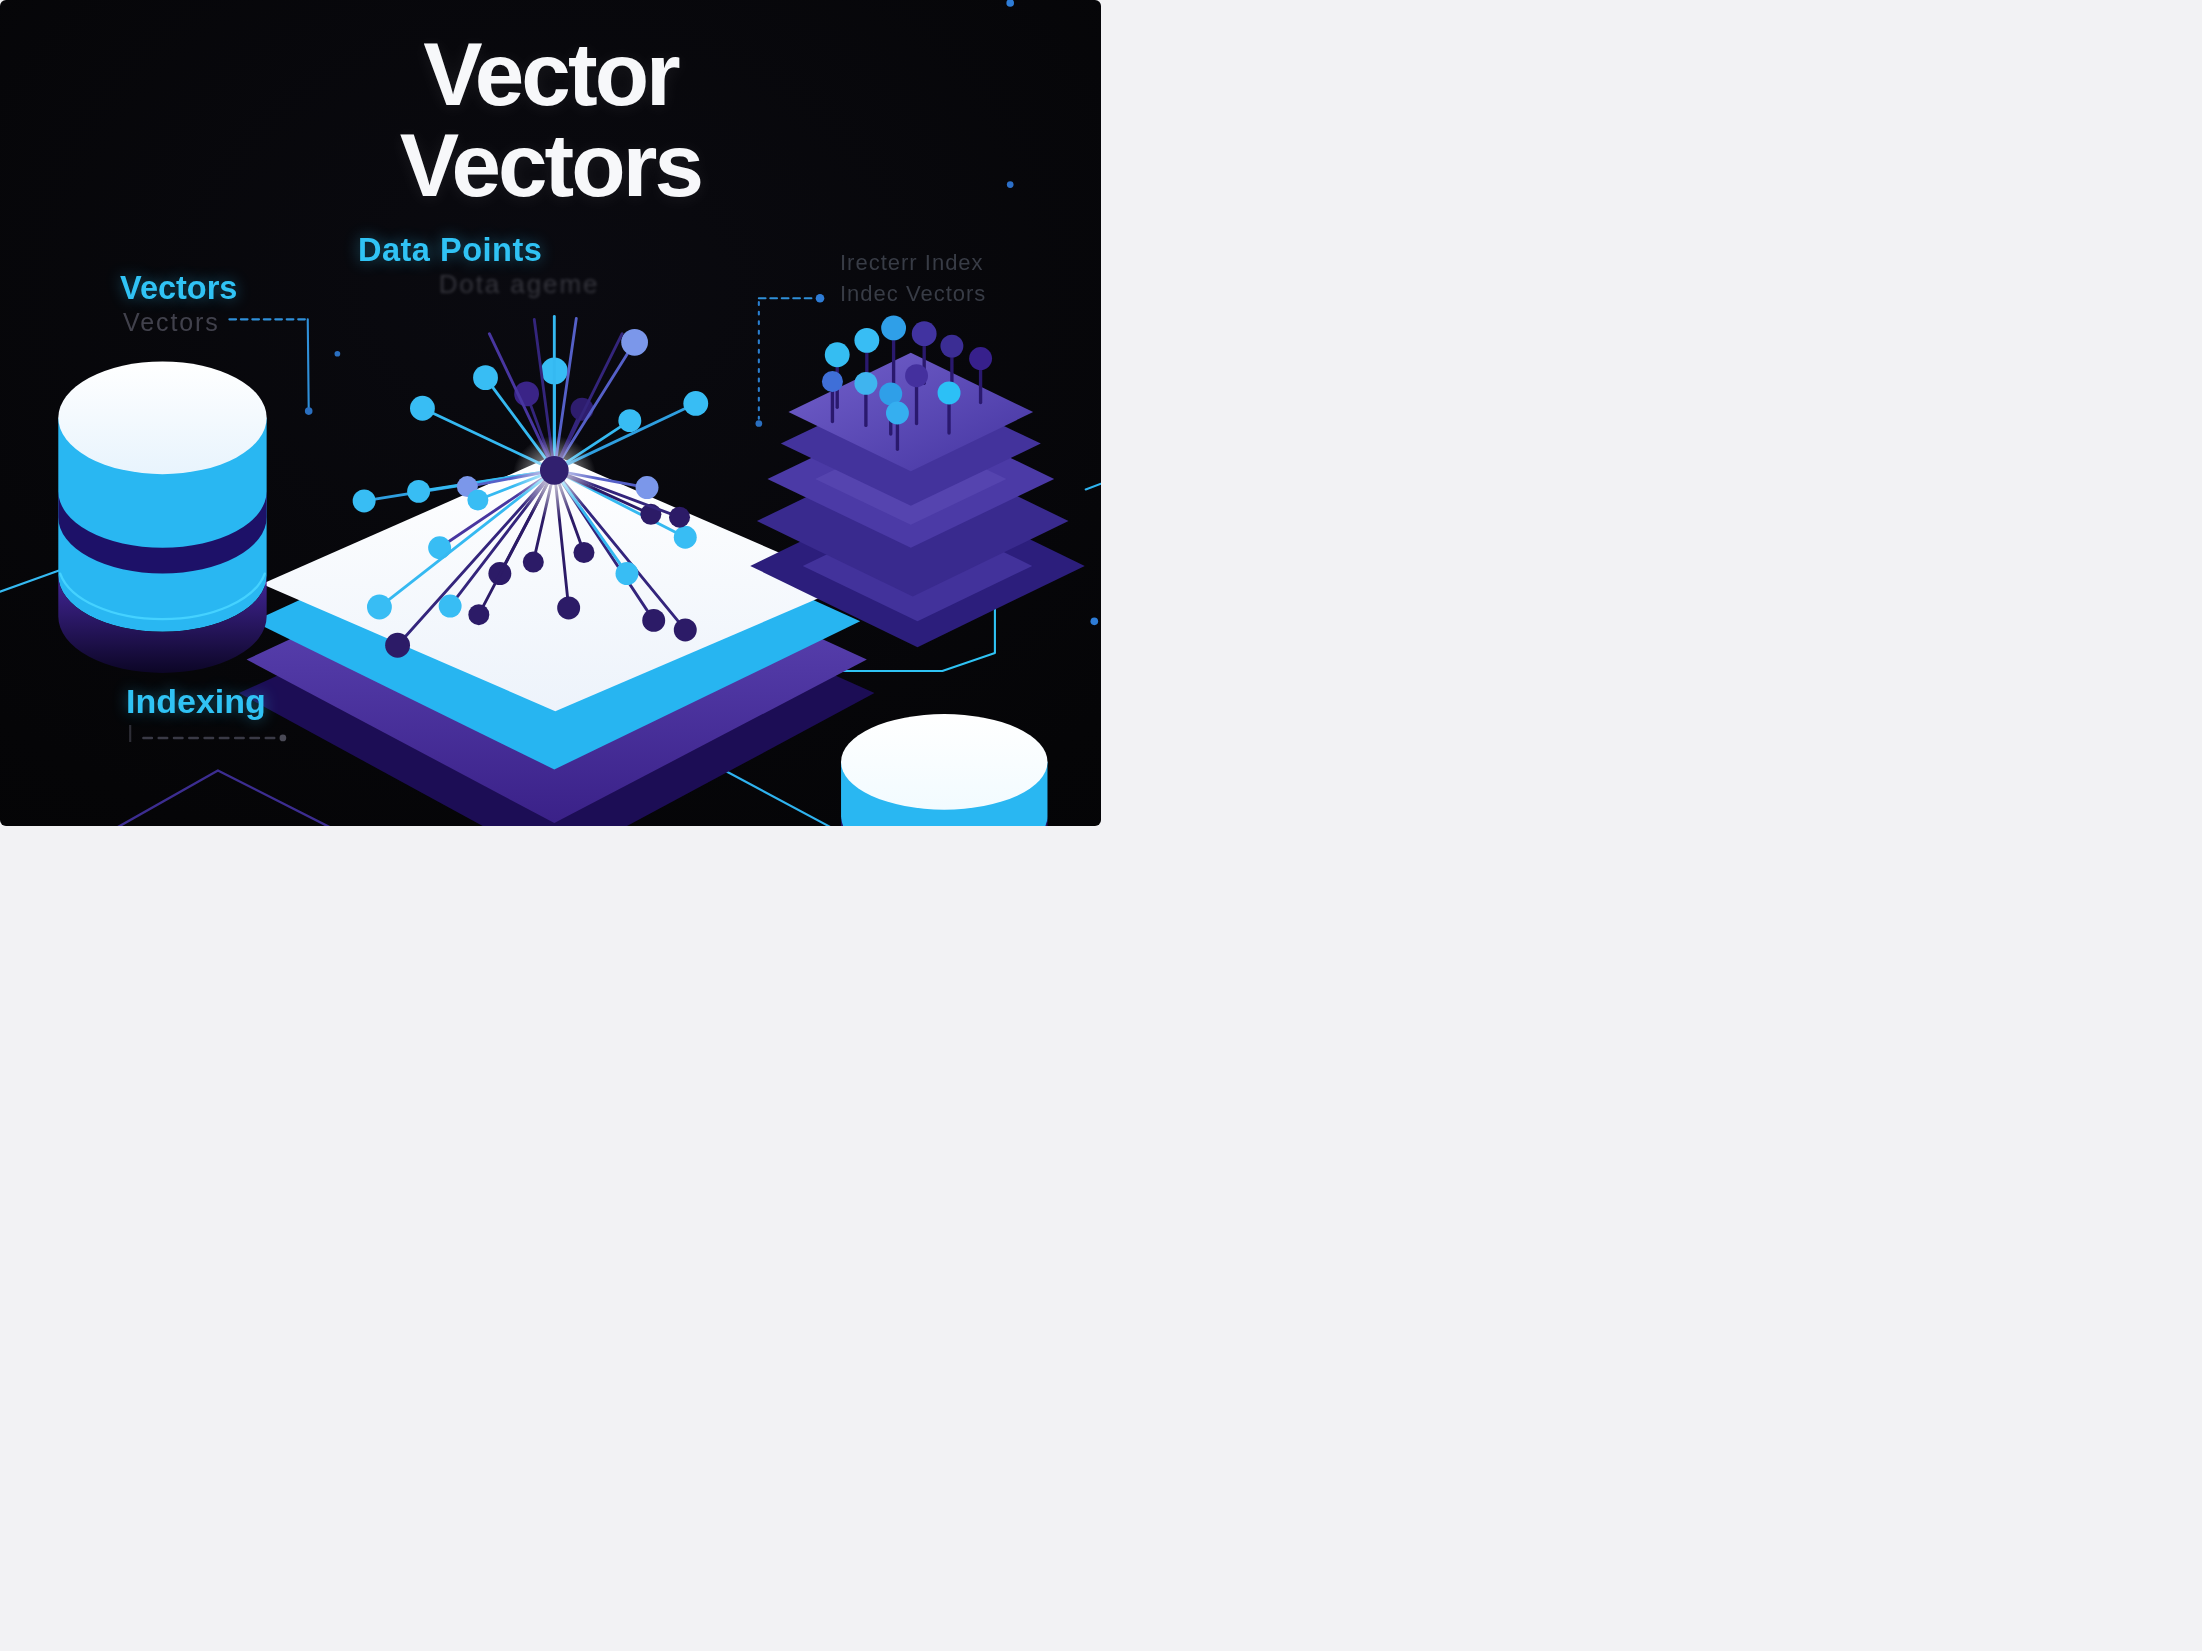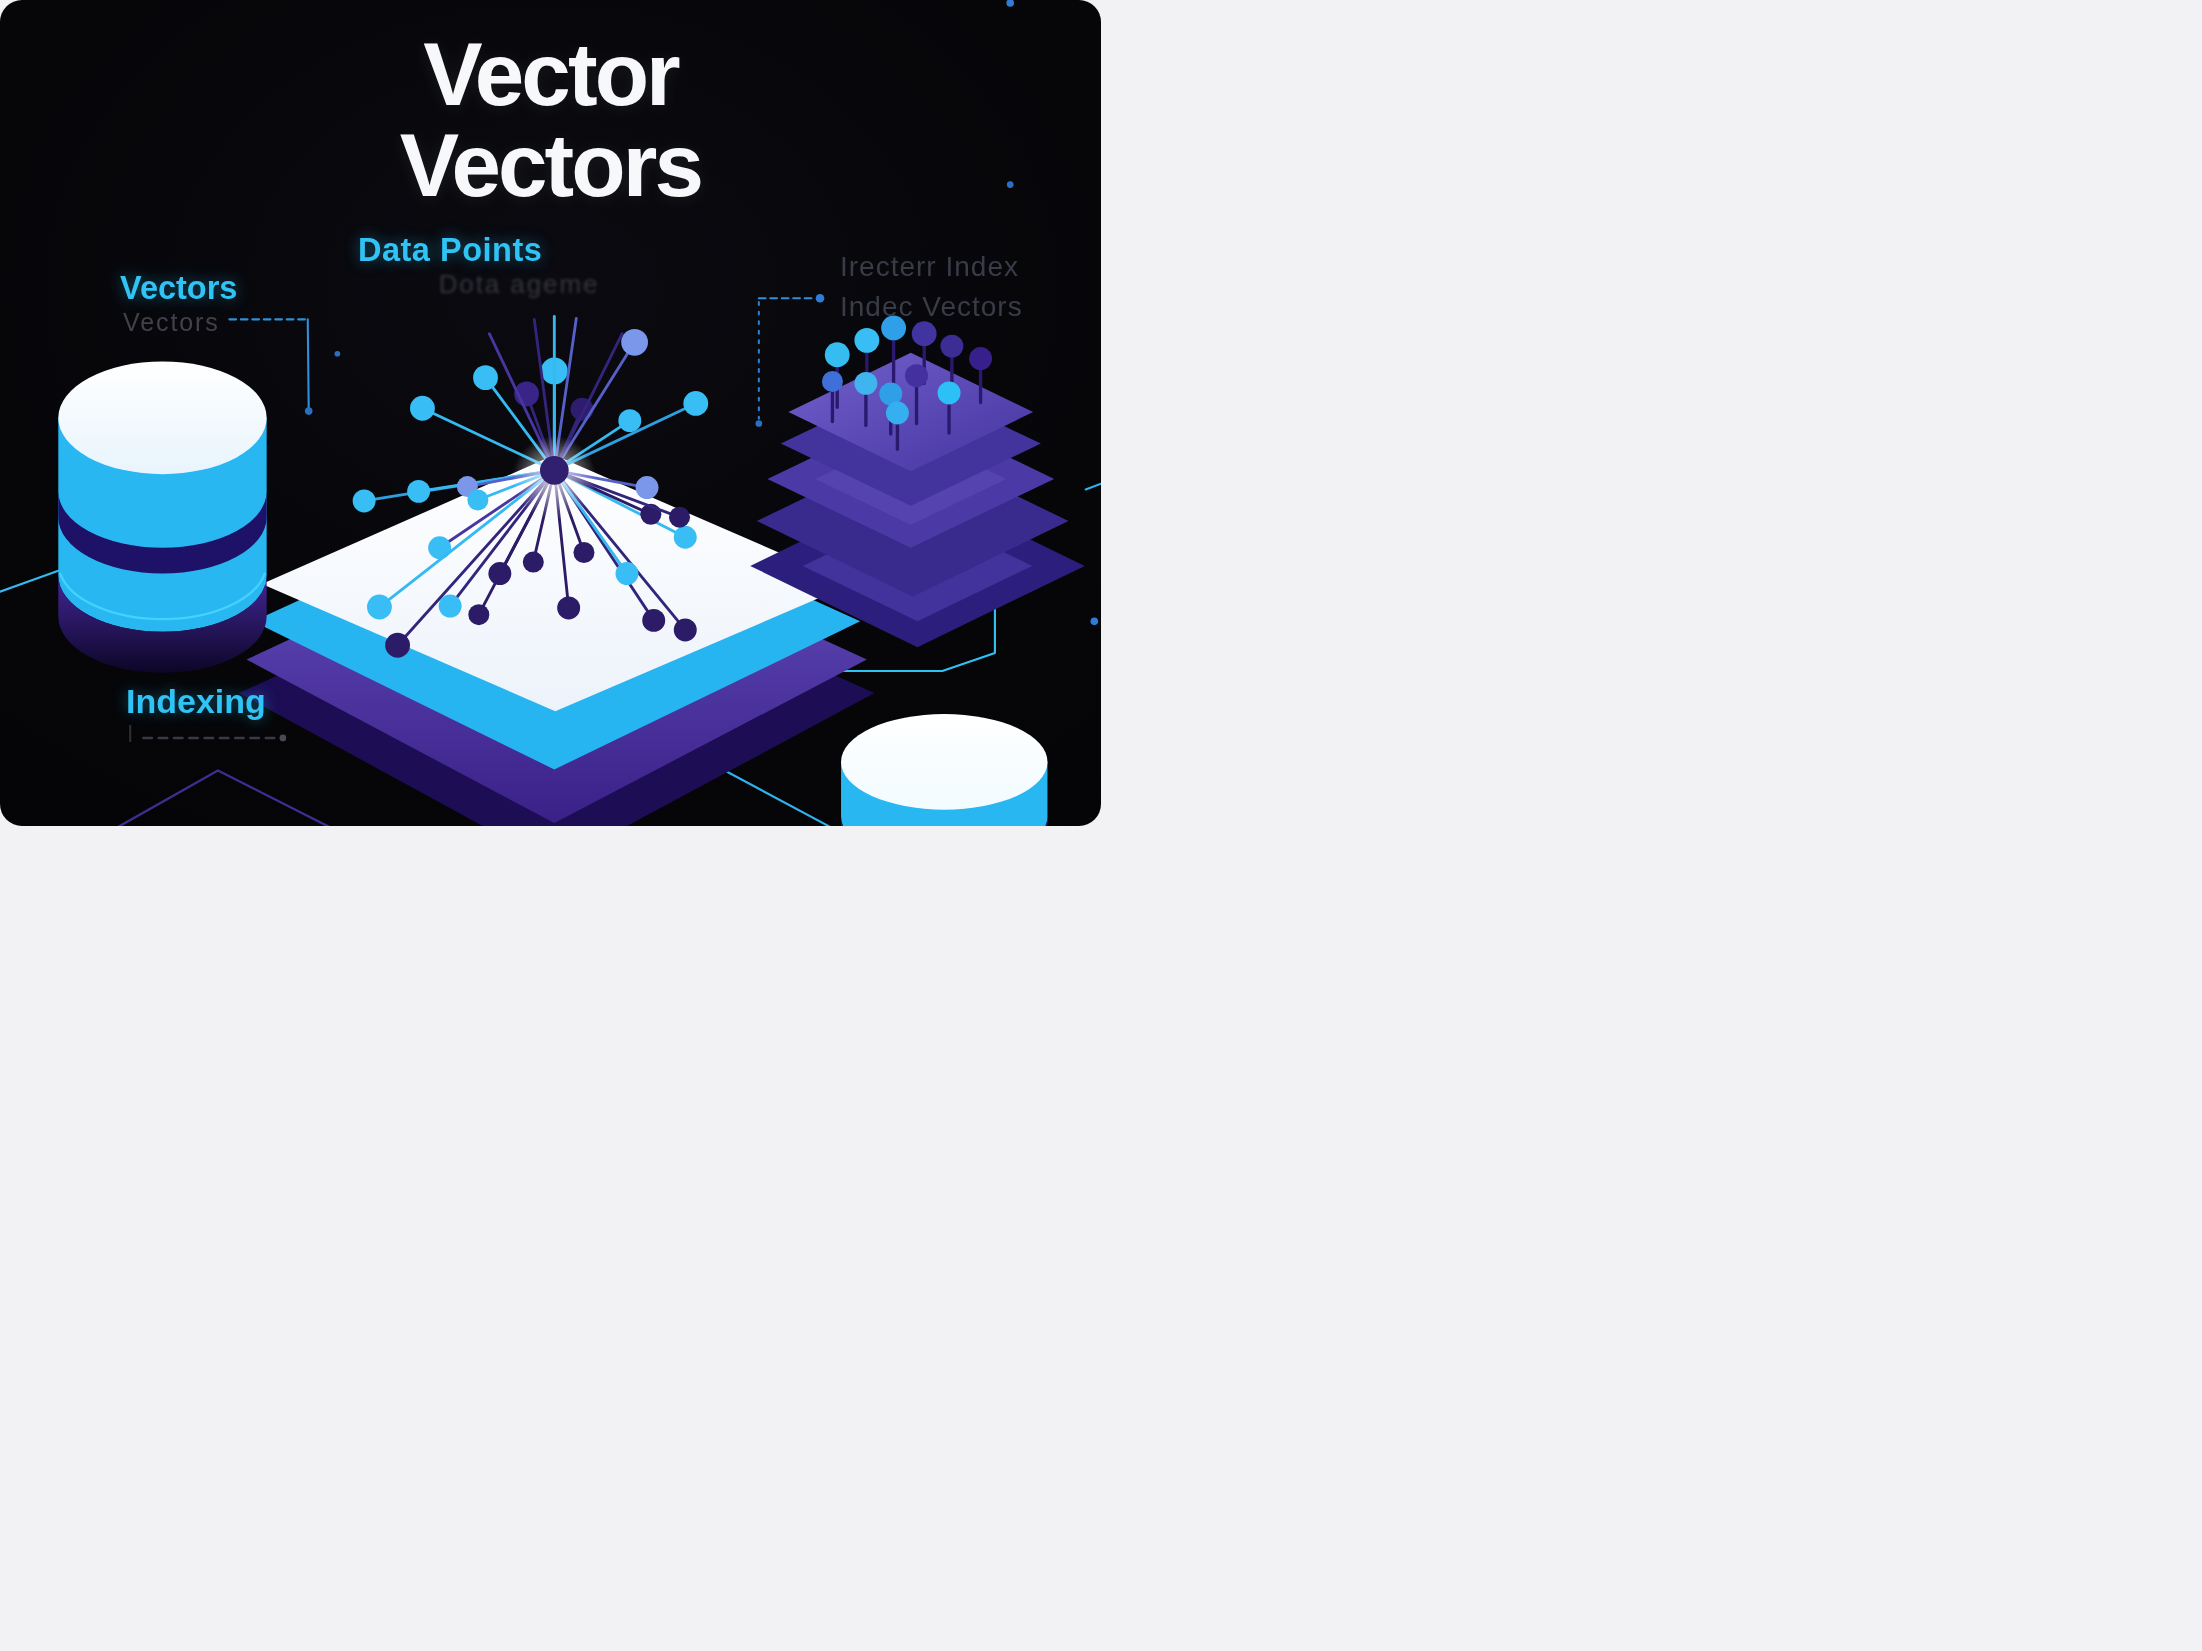--- a/index.html
+++ b/index.html
@@ -1,28 +1,28 @@
 <!DOCTYPE html>
 <html><head>
 <meta charset="utf-8">
 <style>
   html,body{margin:0;padding:0;background:#f2f2f4;}
   body{width:1101px;height:826px;position:relative;font-family:"Liberation Sans",sans-serif;overflow:hidden;}
-  .card{position:absolute;inset:0;background:radial-gradient(120% 120% at 50% 35%, #0a0a10 0%, #050507 60%, #030304 100%);border-radius:22px;overflow:hidden;padding-left:24px;}
+  .card{position:absolute;inset:0;background:radial-gradient(120% 120% at 50% 35%, #0a0a10 0%, #050507 60%, #030304 100%);border-radius:6px;overflow:hidden;padding-left:24px;}
   #scene{position:absolute;inset:0;width:1101px;height:826px;display:block;}
   .txt{position:absolute;white-space:nowrap;}
   .title{top:29px;left:0;right:0;text-align:center;font-size:89px;line-height:1.02;font-weight:700;letter-spacing:-2.9px;color:#f7f8fa;text-shadow:0 1.9px 17px rgba(255,255,255,.08);}
   .cyan{color:#30c3f5;font-weight:700;text-shadow:0 0 15.3px rgba(48,195,245,.45);}
   .dp{top:232px;left:358px;width:382px;font-size:32.5px;letter-spacing:0.5px;}
   .gdp{top:269px;left:328px;width:382px;text-align:center;font-size:26px;color:#6a6a74;opacity:.45;filter:blur(1.4px);letter-spacing:1.9px;}
   .vec{top:270px;left:120px;font-size:32.5px;}
   .gvec{top:308px;left:123px;font-size:25px;color:#4c4c58;opacity:.85;letter-spacing:1.9px;}
   .idx{top:682px;left:126px;font-size:34px;}
   .gidx{top:721px;left:127px;font-size:23px;color:#3f3f4a;opacity:.7;}
-  .rt{top:247px;left:840px;font-size:28px;line-height:1.42;color:#383c46;letter-spacing:1px;font-weight:400;}
+  .rt{top:247px;left:840px;font-size:22px;line-height:1.42;color:#383c46;letter-spacing:1px;font-weight:400;}
 </style>
 </head>
 <body>
 
 <div class="card">
   <svg id="scene" viewBox="0 0 1152 864" xmlns="http://www.w3.org/2000/svg">
     <defs>
       <linearGradient id="gP" x1="0" y1="0" x2="0" y2="1">
         <stop offset="0" stop-color="#664fc0"></stop>
           <stop offset="1" stop-color="#3a2188"></stop>

